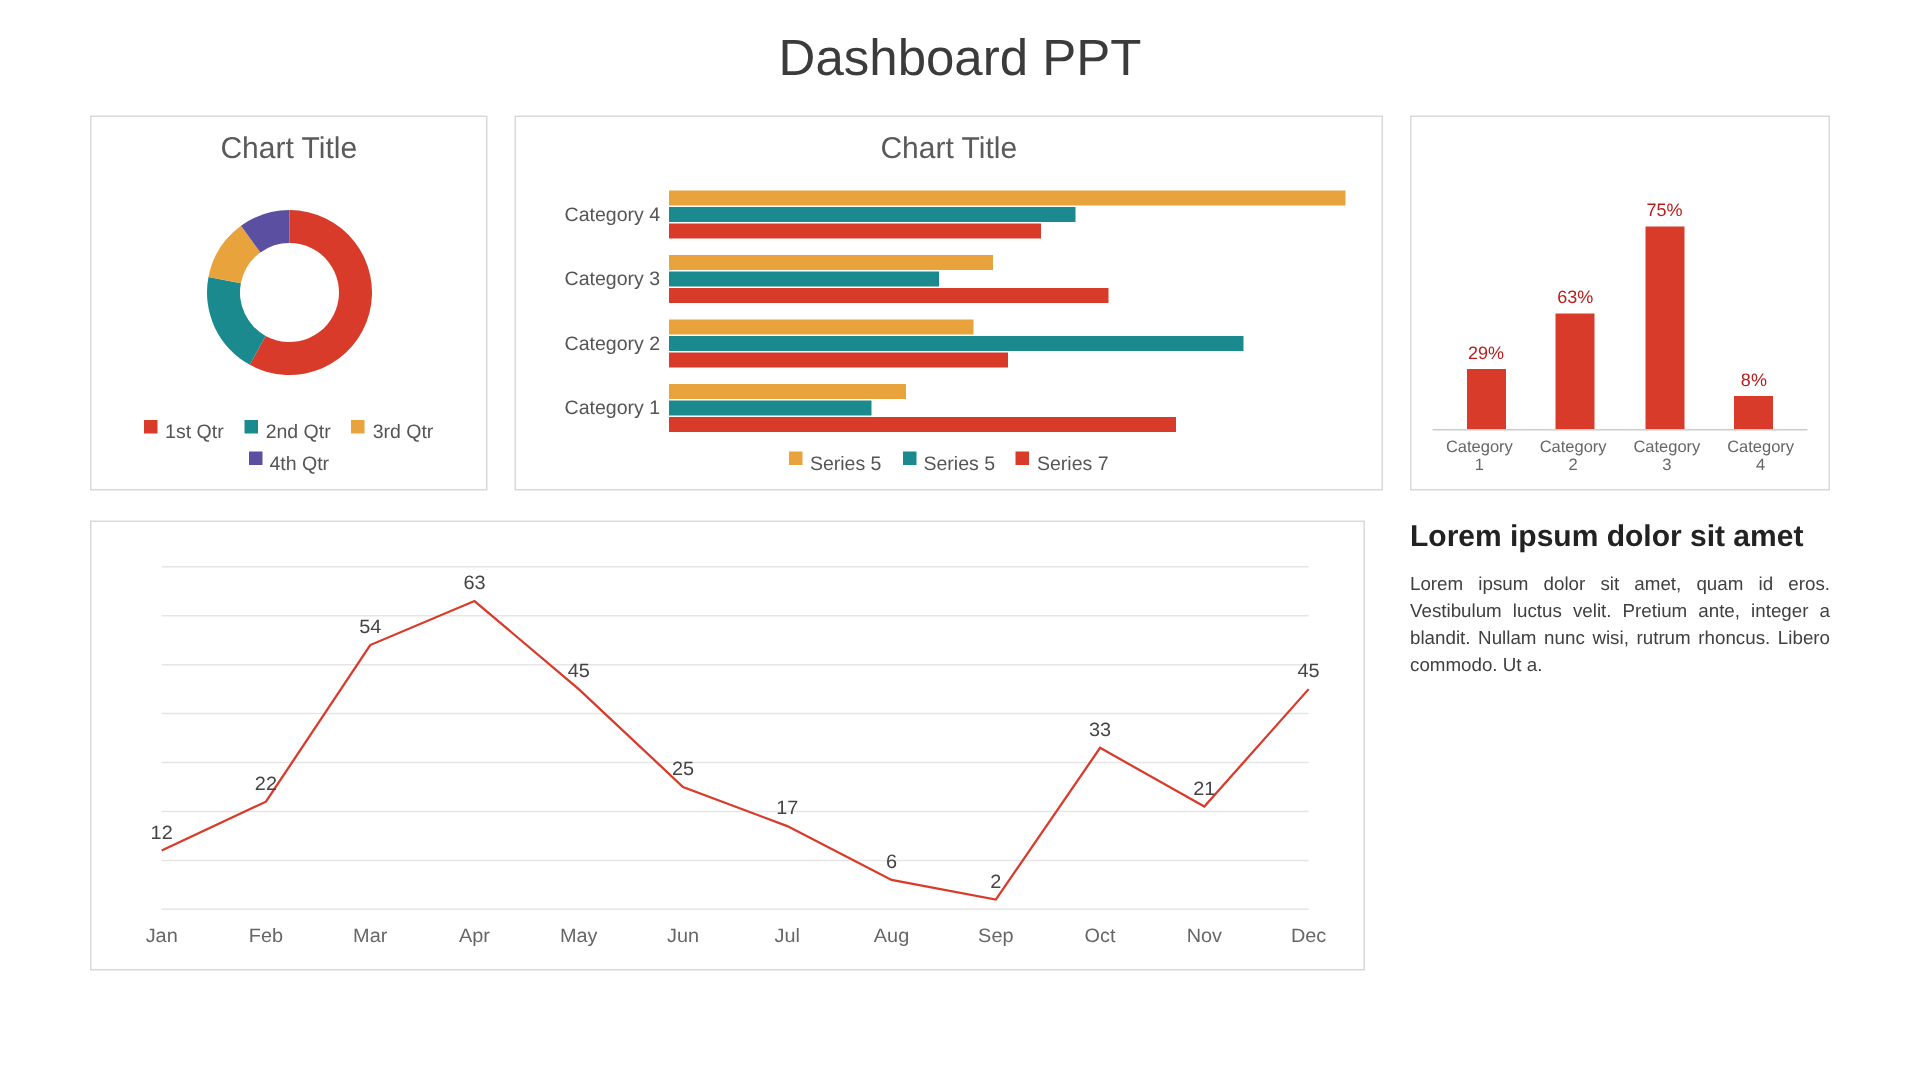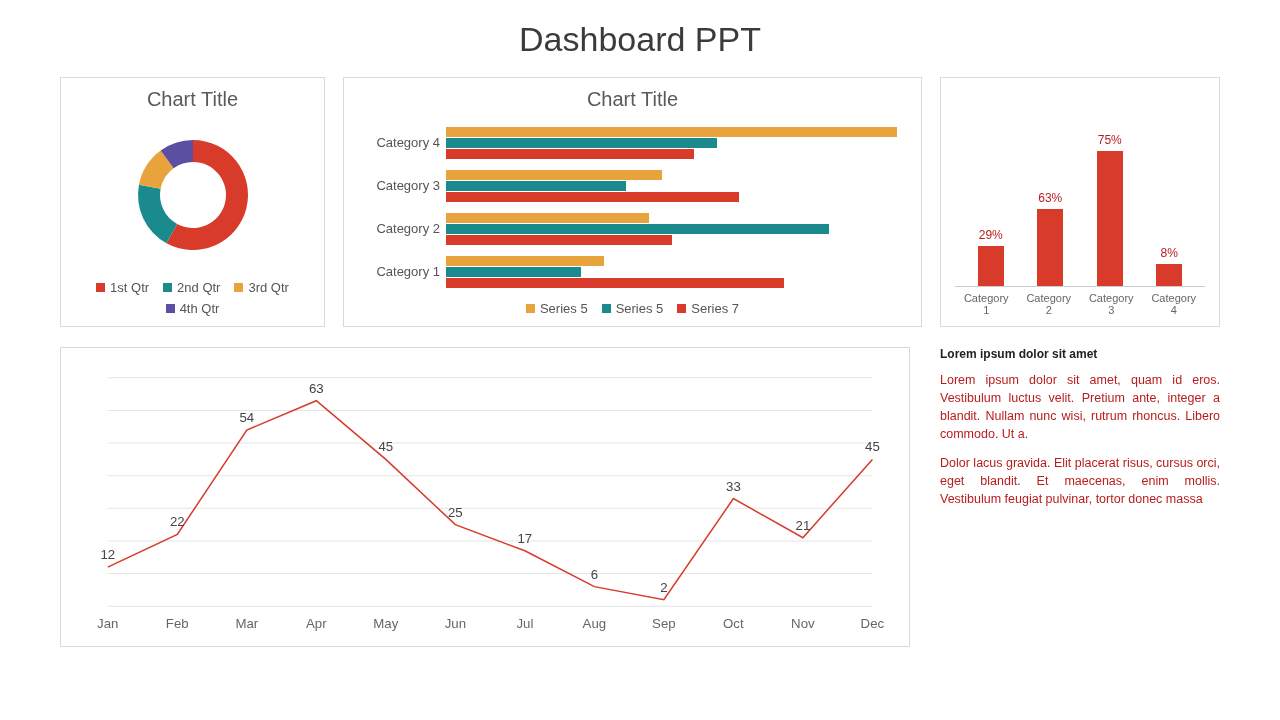--- a/index.html
+++ b/index.html
@@ -37,21 +37,21 @@
   
   .donut-card   { flex: 0 0 265px; }
   .hbar-card    { flex: 1 1 auto; }
   .colpct-card  { flex: 0 0 280px; }
   .row2 { margin-top: 20px; display: flex; gap: 30px; height: 300px;}
   .line-card { flex: 1 1 auto; border:1px solid #d9d9d9; padding:10px 6px;}
   .text-card { flex: 0 0 280px; }
 
   
   .legend { display:flex; flex-wrap:wrap; justify-content:center; gap:6px 14px; font-size:13px; color:#555; margin-top:8px;}
-  .legend .item{display:flex;align-items:center;gap:5px;}
+  .legend .item{display:flex;align-items:flex-start;gap:5px;}
   .legend .sw{width:9px;height:9px;display:inline-block;}
 
   
   .donut-wrap{flex:1; display:flex; align-items:center; justify-content:center;}
 
   
   .hbar-body{flex:1; width:100%; display:flex; flex-direction:column; justify-content:space-around; padding:4px 10px 0 0;}
   .hbar-row{display:flex; align-items:center; gap:6px;}
   .hbar-row .cat{flex:0 0 82px; text-align:right; font-size:13px; color:#555;}
   .hbar-row .bars{flex:1; position:relative;}
@@ -62,22 +62,22 @@
   .col{display:flex; flex-direction:column; align-items:center; width:50px;}
   .col .lbl{font-size:12px; color:#b91c1c; margin-bottom:4px;}
   .col .bar{width:26px; background:#d83b2a;}
   .colpct-axis{display:flex; justify-content:space-around; width:100%; border-top:1px solid #ccc; padding-top:5px;}
   .colpct-axis span{font-size:11px; color:#666; width:50px; text-align:center;}
 
   
   .line-body{width:100%; height:100%; position:relative;}
 
   
-  .text-card h3{font-size:12px; font-weight:700; margin-bottom:10px; color:#222;}
-  .text-card p{font-size:12.5px; color:#b91c1c; line-height:1.45; text-align:justify; margin-bottom:10px;}
+  .text-card h3{font-size:20px; font-weight:700; margin-bottom:10px; color:#222;}
+  .text-card p{font-size:12.5px; color:#404040; line-height:1.45; text-align:justify; margin-bottom:10px;}
 </style>
 </head>
 <body>
 
 <h1 class="page-title">Dashboard PPT</h1>
 
 <div class="row row1">
 
   <div class="card donut-card">
     <div class="title">Chart Title</div>
@@ -225,15 +225,14 @@
         <text x="721.8181818181819" y="173" text-anchor="middle" font-size="13" fill="#444">21</text>
         <text x="721.8181818181819" y="272" text-anchor="middle" font-size="13" fill="#666">Nov</text>
         <text x="790" y="94.14285714285714" text-anchor="middle" font-size="13" fill="#444">45</text>
         <text x="790" y="272" text-anchor="middle" font-size="13" fill="#666">Dec</text>
       </svg>
   </div>
 
   <div class="text-card">
     <h3>Lorem ipsum dolor sit amet</h3>
     <p>Lorem ipsum dolor sit amet, quam id eros. Vestibulum luctus velit. Pretium ante, integer a blandit. Nullam nunc wisi, rutrum rhoncus. Libero commodo. Ut a.</p>
-    <p>Dolor lacus gravida. Elit placerat risus, cursus orci, eget blandit. Et maecenas, enim mollis. Vestibulum feugiat pulvinar, tortor donec massa</p>
   </div>
 </div>
 
 </body></html>

